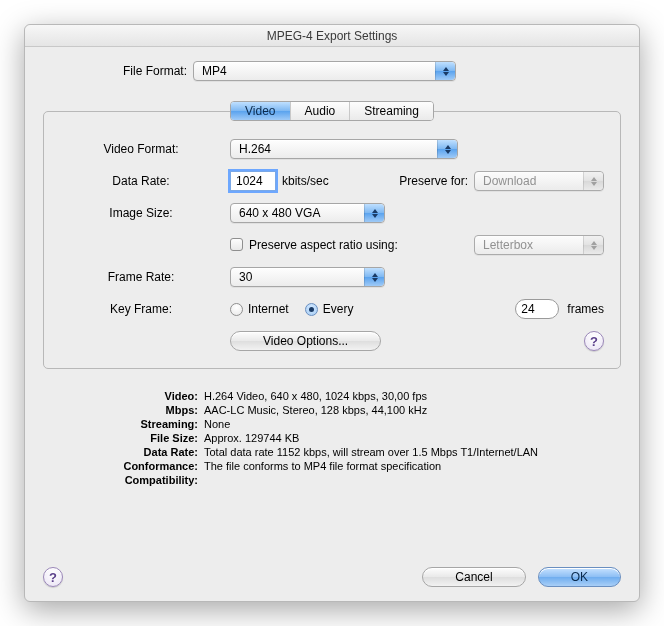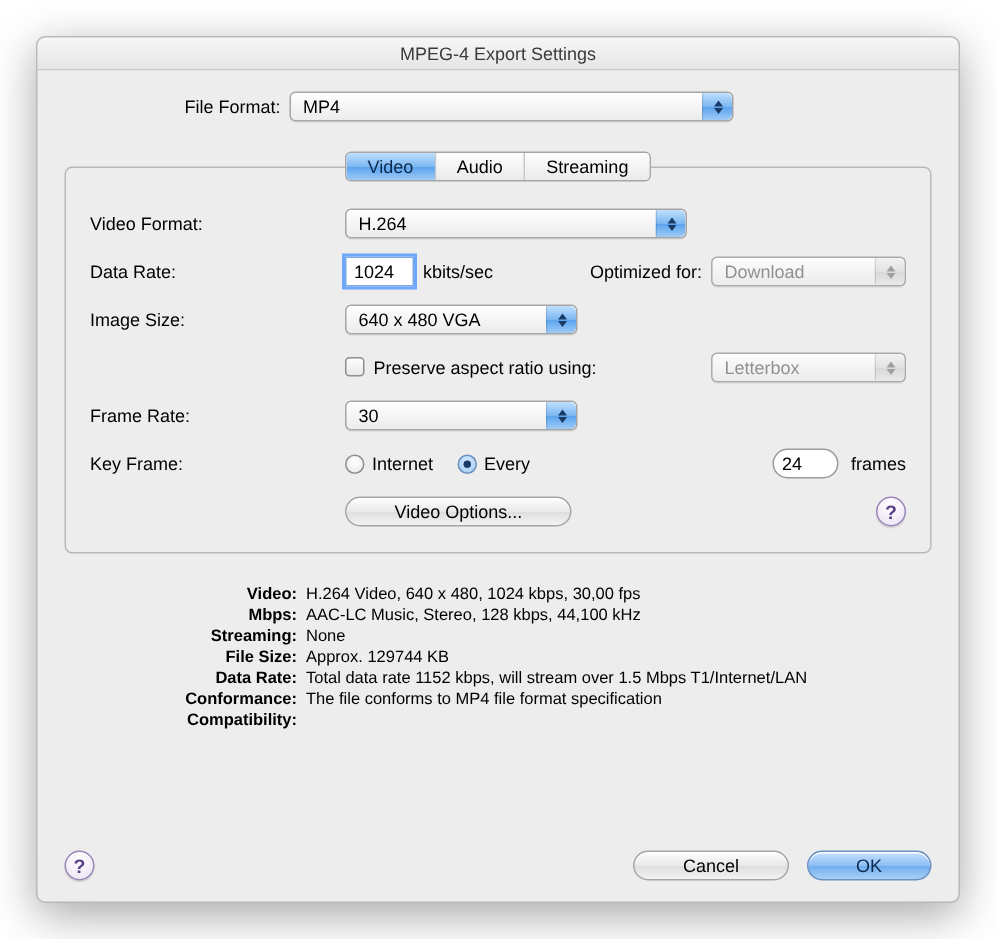--- a/index.html
+++ b/index.html
@@ -139,21 +139,21 @@
     z-index: 1;
   }
   .prow {
     display: flex;
     align-items: center;
     min-height: 26px;
     margin-bottom: 6px;
   }
   .plabel {
     width: 170px;
-    text-align: left;
+    text-align: center;
     padding-right: 8px;
     flex-shrink: 0;
   }
 
   .textinput {
     height: 20px;
     border: 1px solid #9a9a9a;
     background: #fff;
     padding: 0 5px;
     font-family: inherit;
@@ -279,21 +279,21 @@
 
 <div class="window">
   <div class="sheet">
 
     <div class="titlebar">MPEG-4 Export Settings</div>
 
     <div class="content">
 
       <div class="row" style="margin-bottom:20px;">
         <div class="label w150">File Format:</div>
-        <div class="aqua-popup" style="width:296px;">
+        <div class="aqua-popup" style="width:263px;">
           <span>MP4</span>
           <span class="endcap">
               <span class="tri-up"></span>
               <span class="tri-down"></span>
             </span>
         </div>
       </div>
 
       <div class="seg-wrap">
         <div class="seg">
@@ -314,21 +314,21 @@
                 <span class="tri-down"></span>
               </span>
           </div>
         </div>
 
         <div class="prow">
           <div class="plabel">Data Rate:</div>
           <input class="textinput focus" style="width: 46px;" value="1024">
           <span class="unit">kbits/sec</span>
           <div style="flex:1;"></div>
-          <div style="text-align:right; padding-right:6px;">Optimized for:</div>
+          <div style="text-align:right; padding-right:6px;">Preserve for:</div>
           <div class="aqua-popup disabled" style="width:130px;">
             <span>Download</span>
             <span class="endcap">
                 <span class="tri-up"></span>
                 <span class="tri-down"></span>
               </span>
           </div>
         </div>
 
         <div class="prow">

